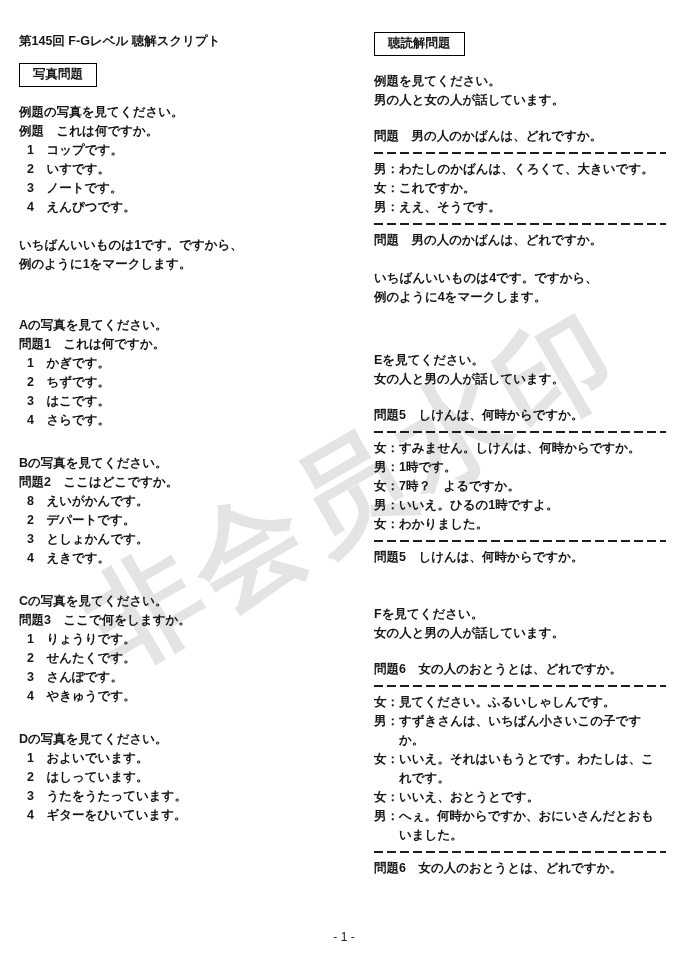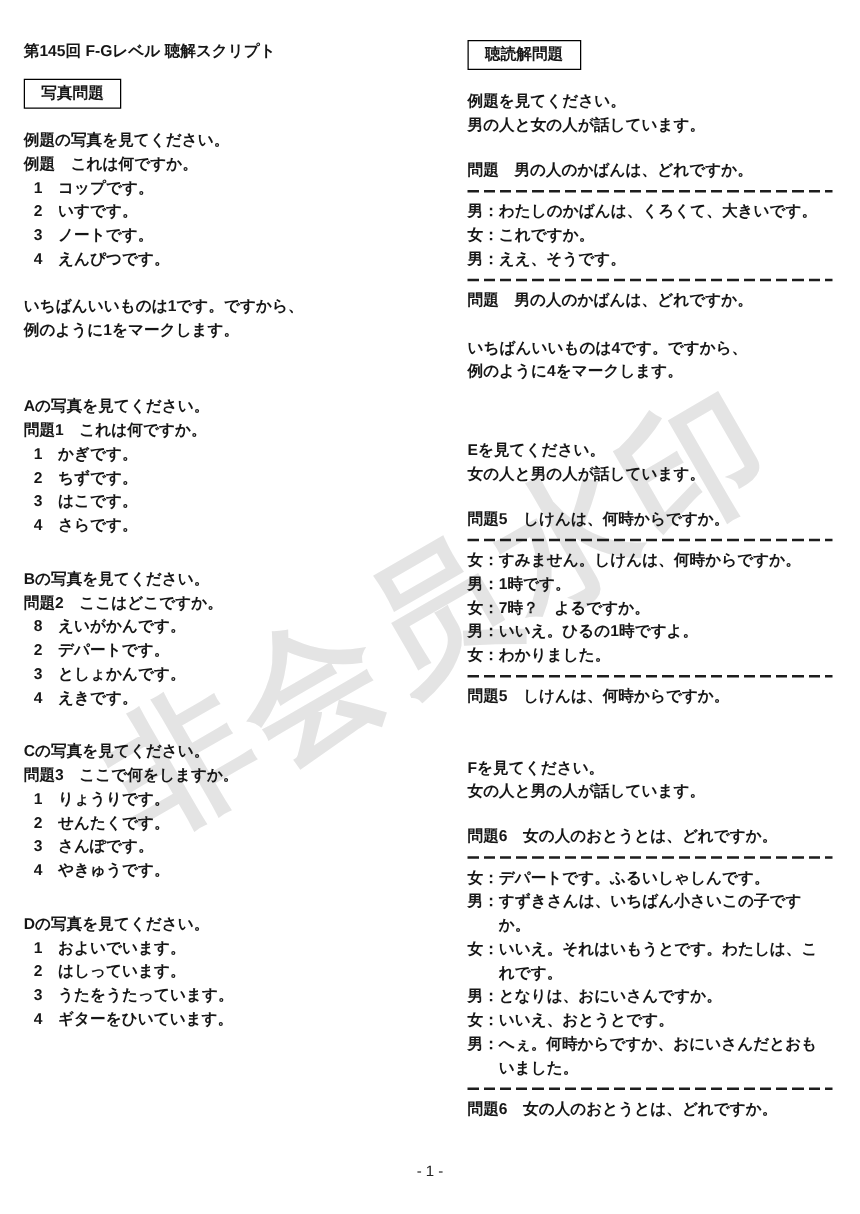--- a/index.html
+++ b/index.html
@@ -183,24 +183,23 @@
       <div class="dialogue">女：わかりました。</div>
       <div class="divider"></div>
       <div class="line">問題5　しけんは、何時からですか。</div>
     </div>
 
     <div class="mt-listen-f">
       <div class="line">Fを見てください。</div>
       <div class="line">女の人と男の人が話しています。</div>
       <div class="line mt-q">問題6　女の人のおとうとは、どれですか。</div>
       <div class="divider"></div>
-      <div class="dialogue">女：デパートです。ふるいしゃしんです。</div>
+      <div class="dialogue">女：見てください。ふるいしゃしんです。</div>
       <div class="dialogue">男：すずきさんは、いちばん小さいこの子ですか。</div>
       <div class="dialogue">女：いいえ。それはいもうとです。わたしは、これです。</div>
-      <div class="dialogue">男：となりは、おにいさんですか。</div>
       <div class="dialogue">女：いいえ、おとうとです。</div>
       <div class="dialogue">男：へぇ。何時からですか、おにいさんだとおもいました。</div>
       <div class="divider"></div>
       <div class="line">問題6　女の人のおとうとは、どれですか。</div>
     </div>
 
   </div>
 
   <div class="footer">- 1 -</div>
 

